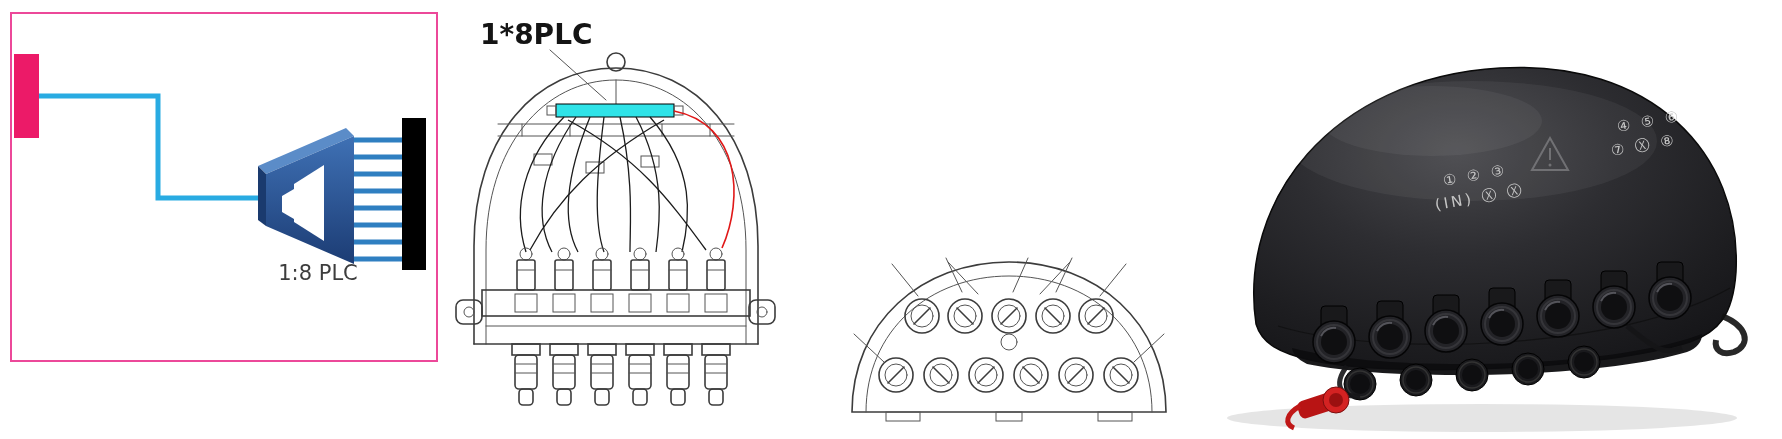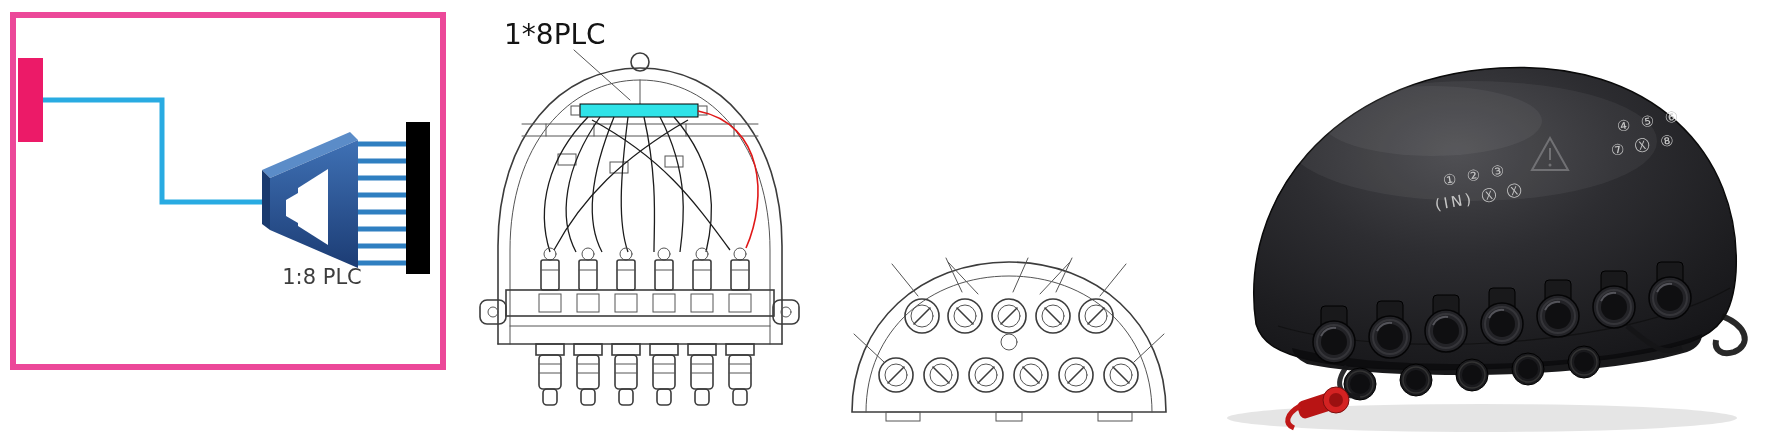--- a/index.html
+++ b/index.html
@@ -1,20 +1,20 @@
 <!DOCTYPE html>
 <html><head>
 <meta charset="utf-8">
 <style>
   html,body{margin:0;padding:0;background:#fff;}
   .canvas{position:relative;width:1782px;height:439px;background:#ffffff;overflow:hidden;
           font-family:"DejaVu Sans", sans-serif;}
   .panel{position:absolute;}
-  #schematic-panel{left:10px;top:12px;width:424px;height:346px;border:6px solid #ec4899;background:#fff;}
-  #internal-panel{left:462px;top:8px;width:356px;height:424px;}
+  #schematic-panel{left:10px;top:12px;width:424px;height:346px;border:2px solid #ec4899;background:#fff;}
+  #internal-panel{left:438px;top:8px;width:356px;height:424px;font-weight:bold;}
   #cross-section-panel{left:828px;top:234px;width:362px;height:200px;}
   #product-panel{left:1182px;top:26px;width:596px;height:410px;}
   svg{display:block;width:100%;height:100%;}
   .draw{stroke:#3c3c3c;fill:none;stroke-width:1.6;stroke-linecap:round;}
   .draw-thin{stroke:#555;fill:none;stroke-width:1;stroke-linecap:round;}
   .fiber{stroke:#1c1c1c;stroke-width:1.3;fill:none;}
   .out-line{stroke:#2f7fc1;stroke-width:5;}
   .schematic-label{font-size:21px;fill:#3d3d3d;}
   .drawing-label{font-size:28px;fill:#141414;}
   .print-label{font-size:15px;fill:#c6c6c6;letter-spacing:3px;}

